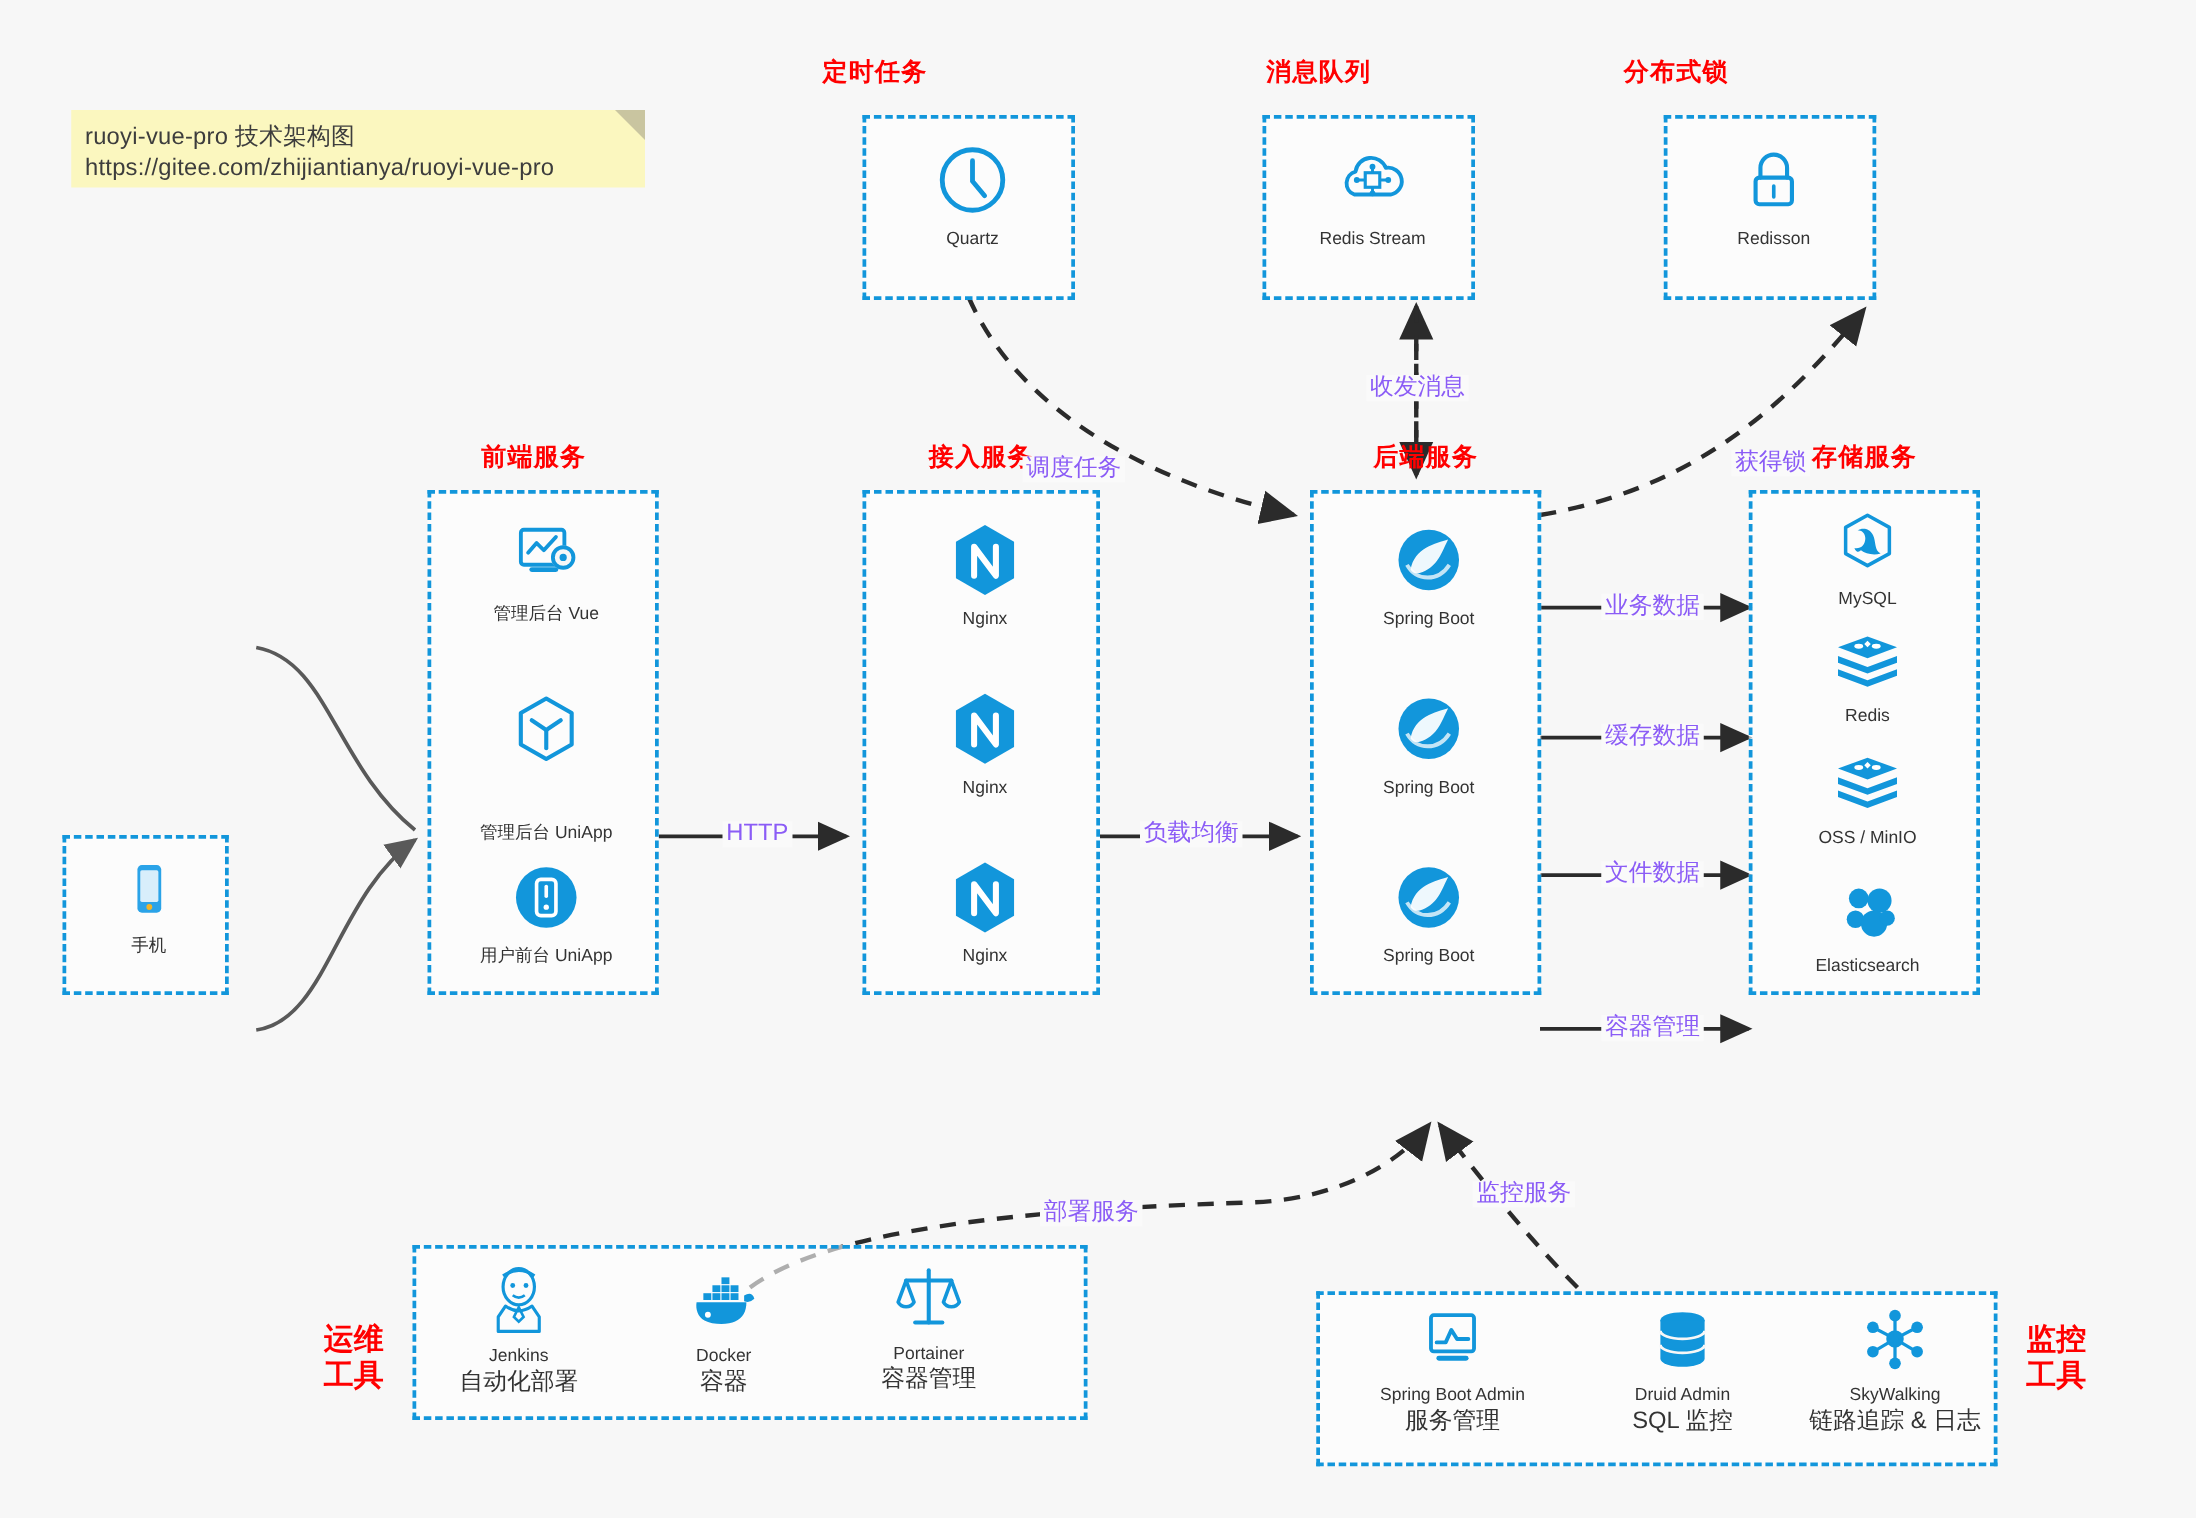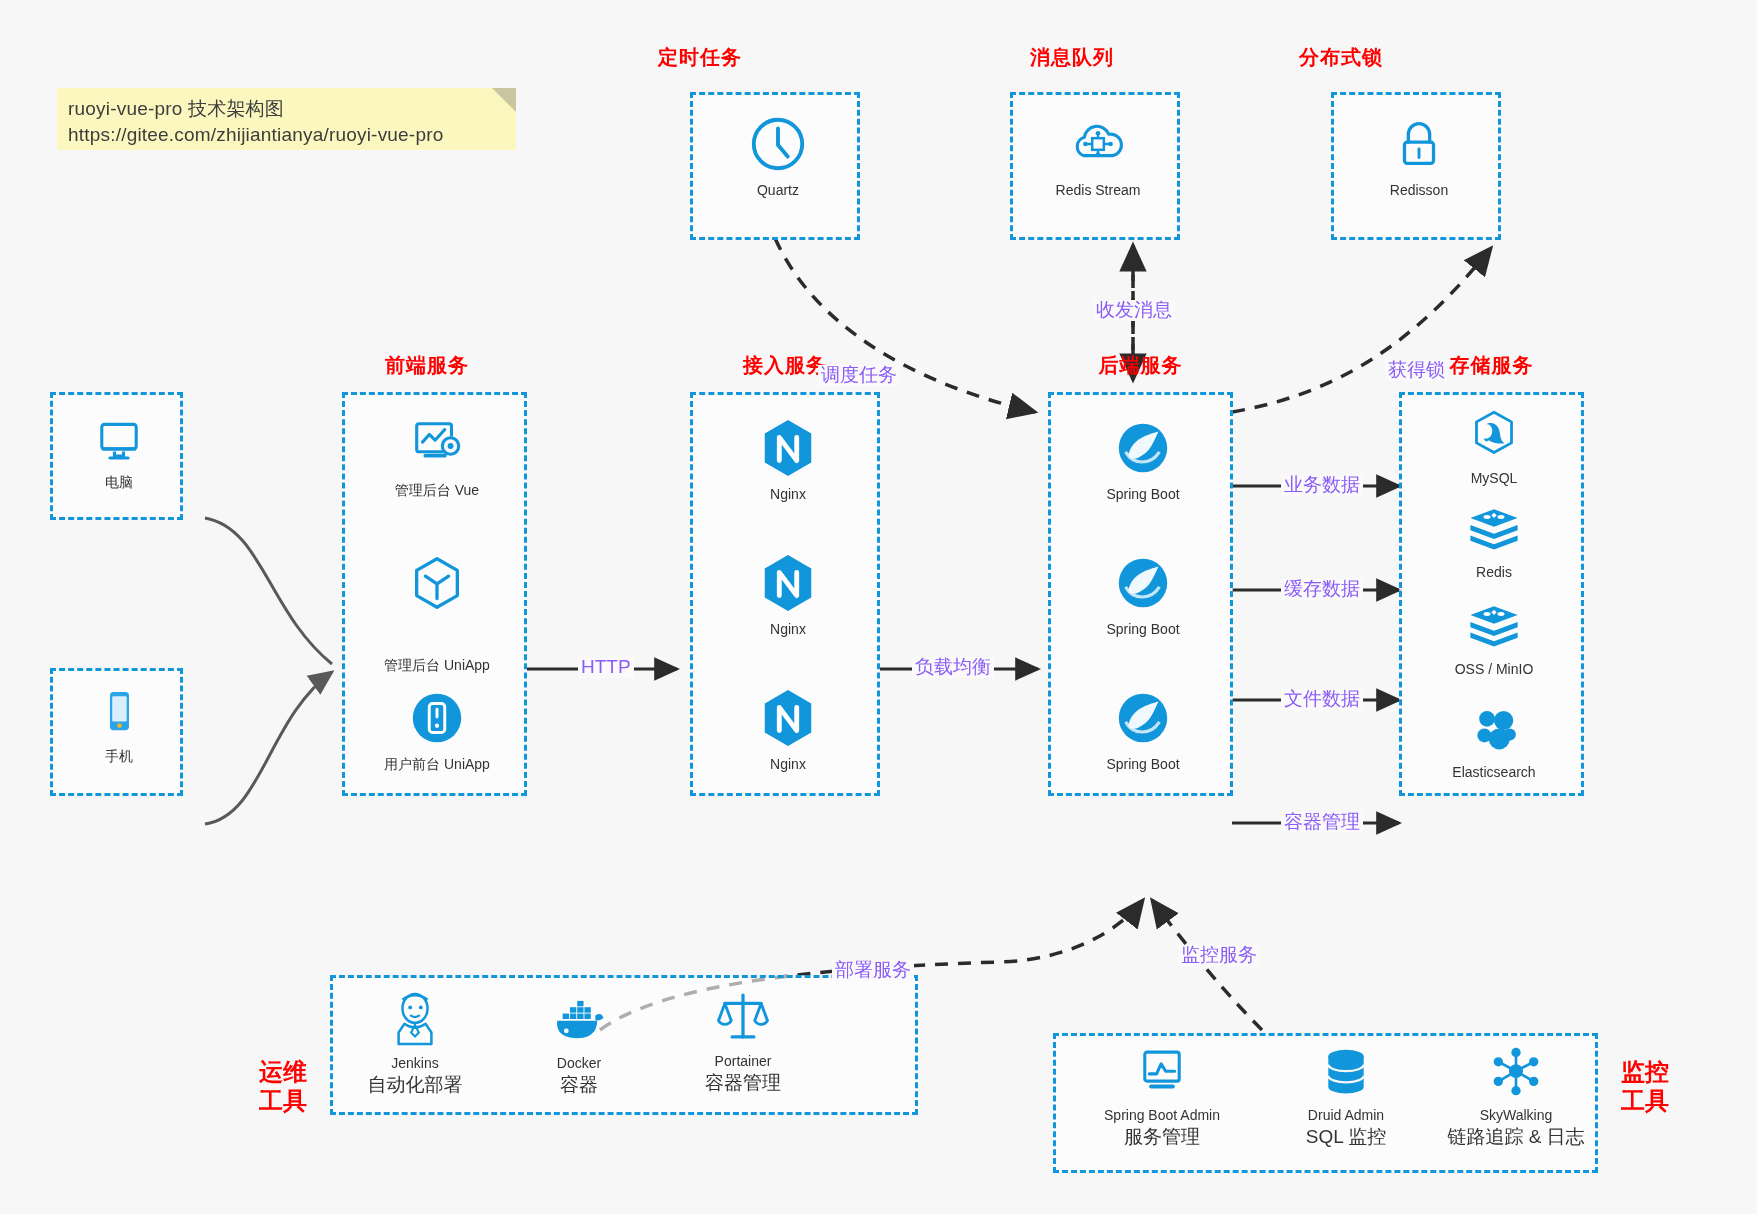--- a/index.html
+++ b/index.html
@@ -113,21 +113,21 @@
   <div class="gbox" style="left:690px;top:92px;width:170px;height:148px;">
     <div class="node" style="left:0;top:18px;">
       <svg class="icon" width="62" height="62" viewBox="0 0 64 64">
         <circle cx="32" cy="32" r="25" fill="none" stroke="#1296db" stroke-width="4"></circle>
         <path d="M32 16 L32 33 L42 45" fill="none" stroke="#1296db" stroke-width="4" stroke-linecap="round"></path>
       </svg>
       <div class="lbl">Quartz</div>
     </div>
   </div>
 
-  <div class="gtitle" style="left:987px;top:44px;width:170px;">消息队列</div>
+  <div class="gtitle" style="left:927px;top:44px;width:170px;text-align:right;">消息队列</div>
   <div class="gbox" style="left:1010px;top:92px;width:170px;height:148px;">
     <div class="node" style="left:0;top:18px;">
       <svg class="icon" width="62" height="62" viewBox="0 0 64 64">
         <path d="M17 44 a10 10 0 0 1 1 -19 a13 13 0 0 1 25 -3 a10 10 0 0 1 4 22 z" fill="none" stroke="#1296db" stroke-width="3.2" stroke-linejoin="round"></path>
         <rect x="26" y="26" width="12" height="12" fill="none" stroke="#1296db" stroke-width="2.6"></rect>
         <path d="M26 32 L19 32 M38 32 L45 32 M32 26 L32 21 M32 38 L32 43" stroke="#1296db" stroke-width="2.4"></path>
         <circle cx="19" cy="32" r="2.4" fill="#1296db"></circle>
           <circle cx="45" cy="32" r="2.4" fill="#1296db"></circle>
         <circle cx="32" cy="21" r="2.4" fill="#1296db"></circle>
           <circle cx="32" cy="43" r="2.4" fill="#1296db"></circle>
@@ -141,31 +141,20 @@
     <div class="node" style="left:0;top:18px;">
       <svg class="icon" width="62" height="62" viewBox="0 0 64 64">
         <path d="M21 30 L21 22 a11 11 0 0 1 22 0 L43 30" fill="none" stroke="#1296db" stroke-width="3.4" stroke-linecap="round"></path>
         <rect x="17" y="30" width="30" height="22" rx="3" fill="none" stroke="#1296db" stroke-width="3.4"></rect>
         <path d="M32 37 L32 46" stroke="#1296db" stroke-width="3" stroke-linecap="round"></path>
       </svg>
       <div class="lbl">Redisson</div>
     </div>
   </div>
 
-  <div class="gbox" style="left:50px;top:392px;width:133px;height:128px;">
-    <div class="node" style="left:-19px;top:14px;">
-      <svg class="icon" width="58" height="58" viewBox="0 0 64 64">
-        <rect x="13" y="17" width="38" height="27" rx="3" fill="none" stroke="#1296db" stroke-width="3.4"></rect>
-        <path d="M13 44 L51 44" stroke="#1296db" stroke-width="3.4"></path>
-        <path d="M27 47 L27 52 L37 52 L37 47" fill="none" stroke="#1296db" stroke-width="3.4"></path>
-        <path d="M22 54 L42 54" stroke="#1296db" stroke-width="3.4" stroke-linecap="round"></path>
-      </svg>
-      <div class="lbl">电脑</div>
-    </div>
-  </div>
 
   <div class="gbox" style="left:50px;top:668px;width:133px;height:128px;">
     <div class="node" style="left:-19px;top:12px;">
       <svg class="icon" width="58" height="58" viewBox="0 0 64 64">
         <rect x="22" y="10" width="21" height="42" rx="4" fill="#2aa3e8"></rect>
         <rect x="24.5" y="14.5" width="16" height="28" rx="1.5" fill="#d8eefb"></rect>
         <circle cx="32.5" cy="47" r="2.6" fill="#f0b429"></circle>
       </svg>
       <div class="lbl">手机</div>
     </div>
@@ -296,21 +285,21 @@
         <circle cx="50" cy="33" r="7" fill="#1296db"></circle>
       </svg>
       <div class="lbl">Elasticsearch</div>
     </div>
   </div>
 
   <div class="side-title" style="left:248px;top:1058px;width:70px;">
     <div>运维</div>
     <div>工具</div>
   </div>
-  <div class="gbox" style="left:330px;top:975px;width:588px;height:140px;padding-left:32px;">
+  <div class="gbox" style="left:330px;top:996px;width:540px;height:140px;padding-left:32px;">
     <div class="node" style="left:2px;top:12px;width:160px;">
       <svg class="icon" width="56" height="58" viewBox="0 0 58 60">
         <ellipse cx="29" cy="19" rx="13" ry="15" fill="none" stroke="#1296db" stroke-width="2.6"></ellipse>
         <path d="M16 10 q13 -9 26 0" fill="none" stroke="#1296db" stroke-width="2.6"></path>
         <circle cx="24" cy="18" r="2" fill="#1296db"></circle>
           <circle cx="35" cy="18" r="2" fill="#1296db"></circle>
         <path d="M24 26 q5 4 10 0" fill="none" stroke="#1296db" stroke-width="2.2"></path>
         <path d="M18 35 q11 8 22 0 L46 44 L46 56 L12 56 L12 44 z" fill="none" stroke="#1296db" stroke-width="2.6" stroke-linejoin="round"></path>
         <path d="M29 36 L25 44 L29 48 L33 44 z" fill="none" stroke="#1296db" stroke-width="2.2"></path>
       </svg>

